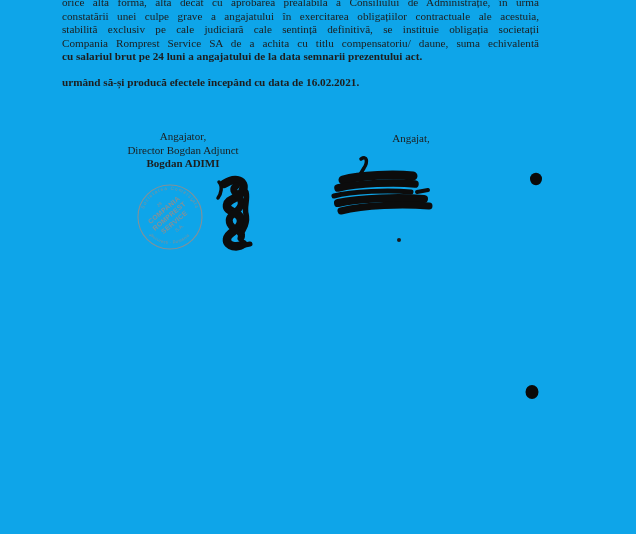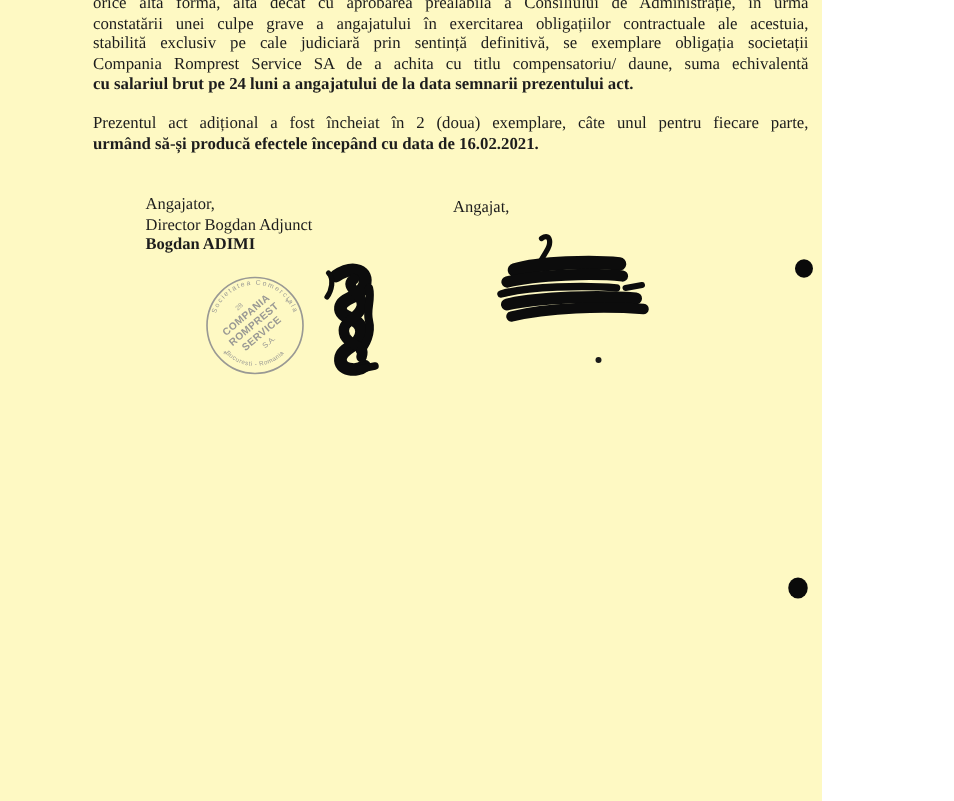--- a/index.html
+++ b/index.html
@@ -1,55 +1,54 @@
 <!DOCTYPE html>
 <html><head>
 <meta charset="utf-8">
 <title>Scanned Contract Addendum</title>
 <style>
   html,body{margin:0;padding:0;background:#ffffff;}
   .page{
-    position:relative;width:548px;height:534px;background:#fef9c3;
+    position:relative;width:636px;height:534px;background:#0ea5e9;
     overflow:hidden;font-family:"Liberation Serif", serif;color:#1d1d1d;
   }
   .para{
     position:absolute;left:62px;width:477px;
     font-size:11.2px;line-height:13.6px;color:#1d1d1d;
     font-family:"Liberation Serif", serif;
   }
   .clause{top:-4px;}
   .closing{top:76px;}
   .jline{text-align:justify;text-align-last:justify;}
   .lastline{text-align-last:left;font-weight:bold;}
   .sig{
-    position:absolute;text-align:left;color:#1d1d1d;
+    position:absolute;text-align:center;color:#1d1d1d;
     font-size:11px;line-height:13.5px;font-family:"Liberation Serif", serif;
   }
   .employer{left:97px;top:130px;width:172px;}
   .employee{left:302px;top:132px;width:218px;}
   .sig-name{font-weight:bold;}
   .emp-name{margin-top:16px;font-size:11.6px;letter-spacing:0.4px;white-space:nowrap;}
   .stamp{position:absolute;left:134px;top:181px;opacity:0.9;}
   .overlay{position:absolute;left:0;top:0;}
 </style>
 </head>
 <body>
 
 <div class="page">
 
   <div class="para clause">
     <div class="jline">orice altă formă, alta decât cu aprobarea prealabilă a Consiliului de Administrație, în urma</div>
     <div class="jline">constatării unei culpe grave a angajatului în exercitarea obligațiilor contractuale ale acestuia,</div>
-    <div class="jline">stabilită exclusiv pe cale judiciară prin sentință definitivă, se exemplare obligația societații</div>
+    <div class="jline">stabilită exclusiv pe cale judiciară cale sentință definitivă, se instituie obligația societații</div>
     <div class="jline">Compania Romprest Service SA de a achita cu titlu compensatoriu/ daune, suma echivalentă</div>
     <div class="jline lastline">cu salariul brut pe 24 luni a angajatului de la data semnarii prezentului act.</div>
   </div>
 
   <div class="para closing">
-    <div class="jline">Prezentul act adițional a fost încheiat în 2 (doua) exemplare, câte unul pentru fiecare parte,</div>
     <div class="jline lastline">urmând să-și producă efectele începând cu data de 16.02.2021.</div>
   </div>
 
   <div class="sig employer">
     <div>Angajator,</div>
     <div>Director Bogdan Adjunct</div>
     <div class="sig-name">Bogdan ADIMI</div>
   </div>
 
   <div class="sig employee">

